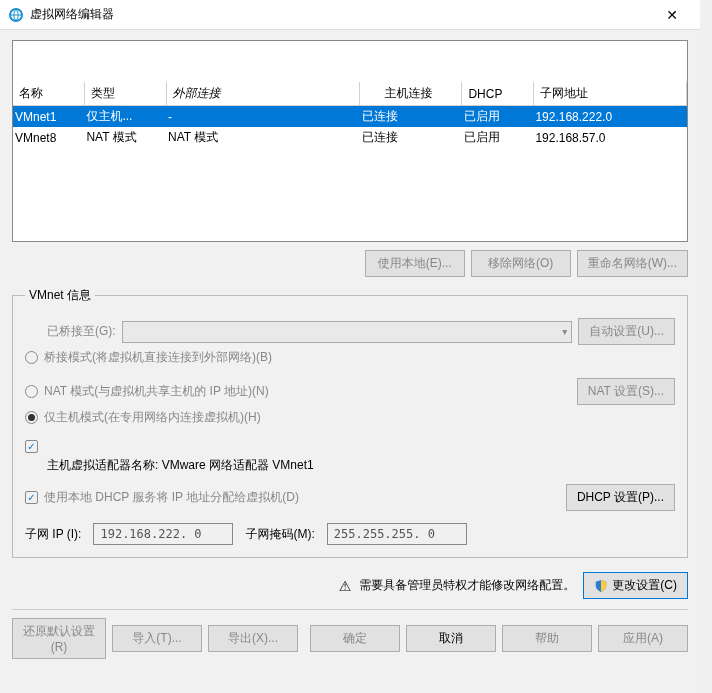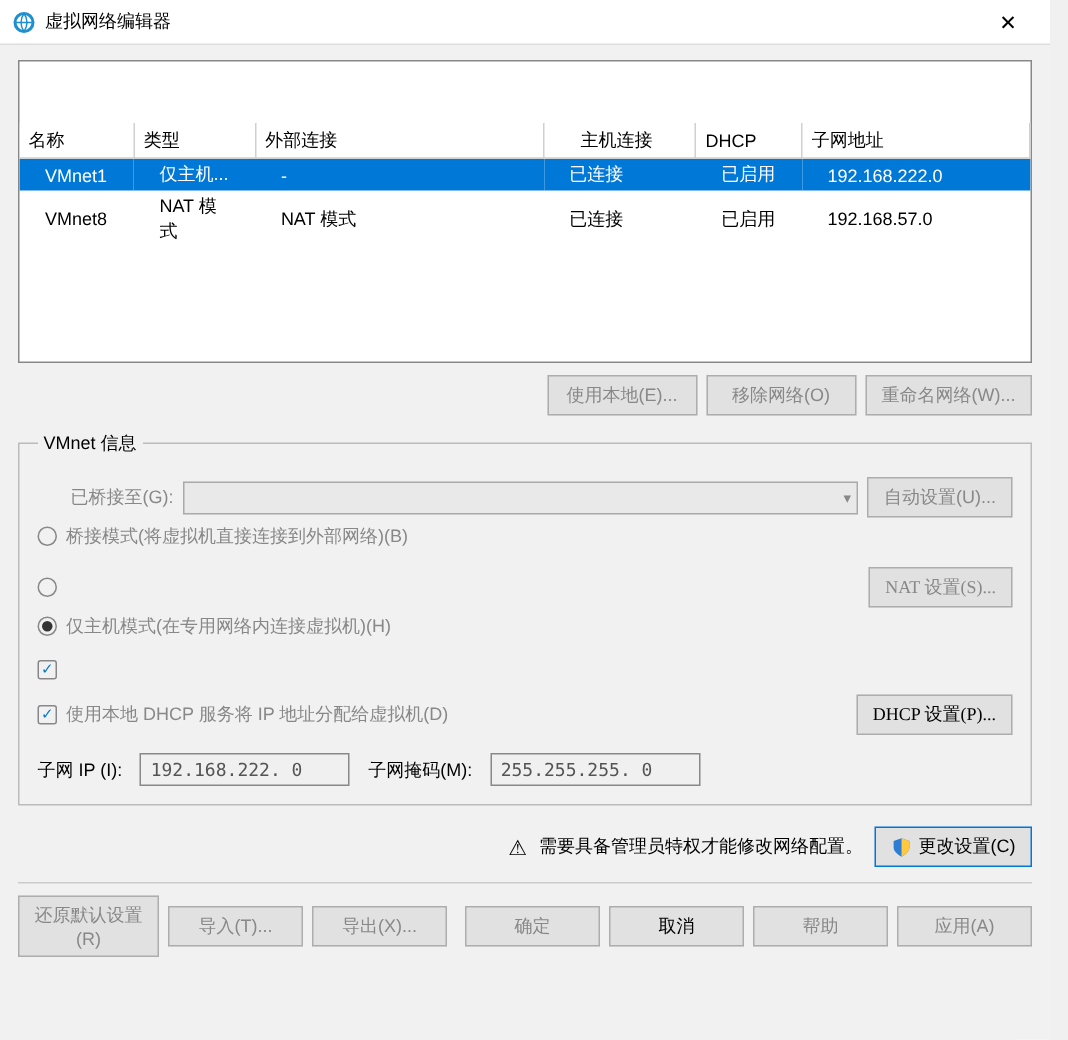--- a/index.html
+++ b/index.html
@@ -6,21 +6,21 @@
 body { font-family: "Microsoft YaHei", "Segoe UI", sans-serif; font-size: 12px; background: #f0f0f0; width: 712px; height: 693px; overflow: hidden; }
 .window { width: 700px; height: 693px; background: #fff; display: flex; flex-direction: column; }
 .titlebar { height: 30px; display: flex; align-items: center; padding: 0 8px; border-bottom: 1px solid #ddd; }
 .titlebar .icon { width: 16px; height: 16px; margin-right: 6px; }
 .titlebar .title { flex: 1; font-size: 12px; }
 .titlebar .close { width: 40px; text-align: center; font-size: 14px; cursor: default; }
 .content { flex: 1; padding: 10px 12px 8px 12px; background: #f1f1f1; display: flex; flex-direction: column; }
 .table-wrap { background: #fff; border: 1px solid #888; height: 202px; overflow: hidden; }
 table { width: 100%; border-collapse: collapse; font-size: 12px; margin-top: 41px; }
 th { text-align: left; font-weight: normal; padding: 3px 6px; border-right: 1px solid #d0d0d0; border-bottom: 1px solid #d0d0d0; background: #fff; }
-td { padding: 2px 17px; }
+td { padding: 2px 2px; }
 tr.selected td { background: #0078d7; color: #fff; }
 .btn-row { display: flex; justify-content: flex-end; gap: 6px; margin-top: 8px; }
 button { font-family: inherit; font-size: 12px; padding: 4px 10px; min-width: 90px; background: #e1e1e1; border: 1px solid #adadad; cursor: default; }
 button:disabled { color: #888; }
 button.small { min-width: 100px; }
 fieldset { border: 1px solid #bbb; margin-top: 10px; padding: 10px 12px 12px 12px; }
 legend { font-size: 12px; padding: 0 4px; }
 .row { display: flex; align-items: center; margin: 4px 0; gap: 6px; }
 .radio, .chk { width: 13px; height: 13px; border: 1px solid #888; border-radius: 50%; display: inline-flex; align-items: center; justify-content: center; flex-shrink: 0; }
 .chk { border-radius: 2px; }
@@ -31,21 +31,21 @@
 .select-fake { flex: 1; height: 22px; background: #e9e9e9; border: 1px solid #aaa; display: flex; align-items: center; justify-content: flex-end; padding-right: 4px; color: #888; }
 .select-fake::after { content: "▾"; font-size: 10px; }
 .input-row { display: flex; align-items: center; gap: 12px; margin-top: 12px; }
 input[type=text] { font-family: monospace; font-size: 12px; padding: 3px 6px; border: 1px solid #888; width: 140px; }
 .admin-row { display: flex; align-items: center; justify-content: flex-end; gap: 8px; margin-top: 14px; }
 .shield-btn { background: #e1e1e1; border: 1px solid #0078d7; padding: 4px 10px; display: flex; align-items: center; gap: 4px; }
 .shield-svg { width: 14px; height: 14px; }
 .bottom-row { display: flex; gap: 6px; margin-top: 8px; align-items: center; }
 .bottom-row .spacer { flex: 1; }
 .sep { height: 1px; background: #ccc; margin-top: 10px; }
-.group-right { margin-left: auto; font-family: Liberation Serif, serif; }
+.group-right { margin-left: auto; }
 .warn-icon { font-size: 14px; }
 </style>
 </head>
 <body>
 
 <div class="window">
   <div class="titlebar">
     <span class="icon">
       <svg viewBox="0 0 16 16">
           <circle cx="8" cy="8" r="6" fill="none" stroke="#1e90cf" stroke-width="2"></circle>
@@ -56,21 +56,21 @@
     <span class="close">✕</span>
   </div>
 
   <div class="content">
     <div class="table-wrap">
       <table>
         <thead>
             <tr id="thead-row">
               <th style="width: 70px;">名称</th>
               <th style="width: 80px;">类型</th>
-              <th style="width: 190px;">外部连接</th>
+              <th style="width: 190px; font-style: italic;">外部连接</th>
               <th style="width: 100px; padding-left: 24px;">主机连接</th>
               <th style="width: 70px;">DHCP</th>
               <th style="width: 150px;">子网地址</th>
             </tr>
           </thead>
         <tbody id="tbody">
             <tr class="selected">
               <td>VMnet1</td>
               <td>仅主机...</td>
               <td>-</td>
@@ -104,30 +104,34 @@
         <div class="select-fake"></div>
         <button disabled="">自动设置(U)...</button>
       </div>
       <div class="row">
         <span class="radio"></span>
         <span class="disabled-text">桥接模式(将虚拟机直接连接到外部网络)(B)</span>
       </div>
 
       <div class="row" style="margin-top:12px;">
         <span class="radio"></span>
+        <span class="disabled-text">NAT 模式(与虚拟机共享主机的 IP 地址)(N)</span>
         <button disabled="" class="group-right">NAT 设置(S)...</button>
       </div>
 
       <div class="row">
         <span class="radio checked"></span>
         <span class="disabled-text">仅主机模式(在专用网络内连接虚拟机)(H)</span>
       </div>
 
       <div class="row" style="margin-top:14px;">
         <span class="chk checked"></span>
+      </div>
+      <div class="row indent">
+        <span>主机虚拟适配器名称: VMware 网络适配器 VMnet1</span>
       </div>
 
       <div class="row" style="margin-top:10px;">
         <span class="chk checked"></span>
         <span class="disabled-text">使用本地 DHCP 服务将 IP 地址分配给虚拟机(D)</span>
         <button class="group-right">DHCP 设置(P)...</button>
       </div>
 
       <div class="input-row">
         <span>子网 IP (I):</span>

